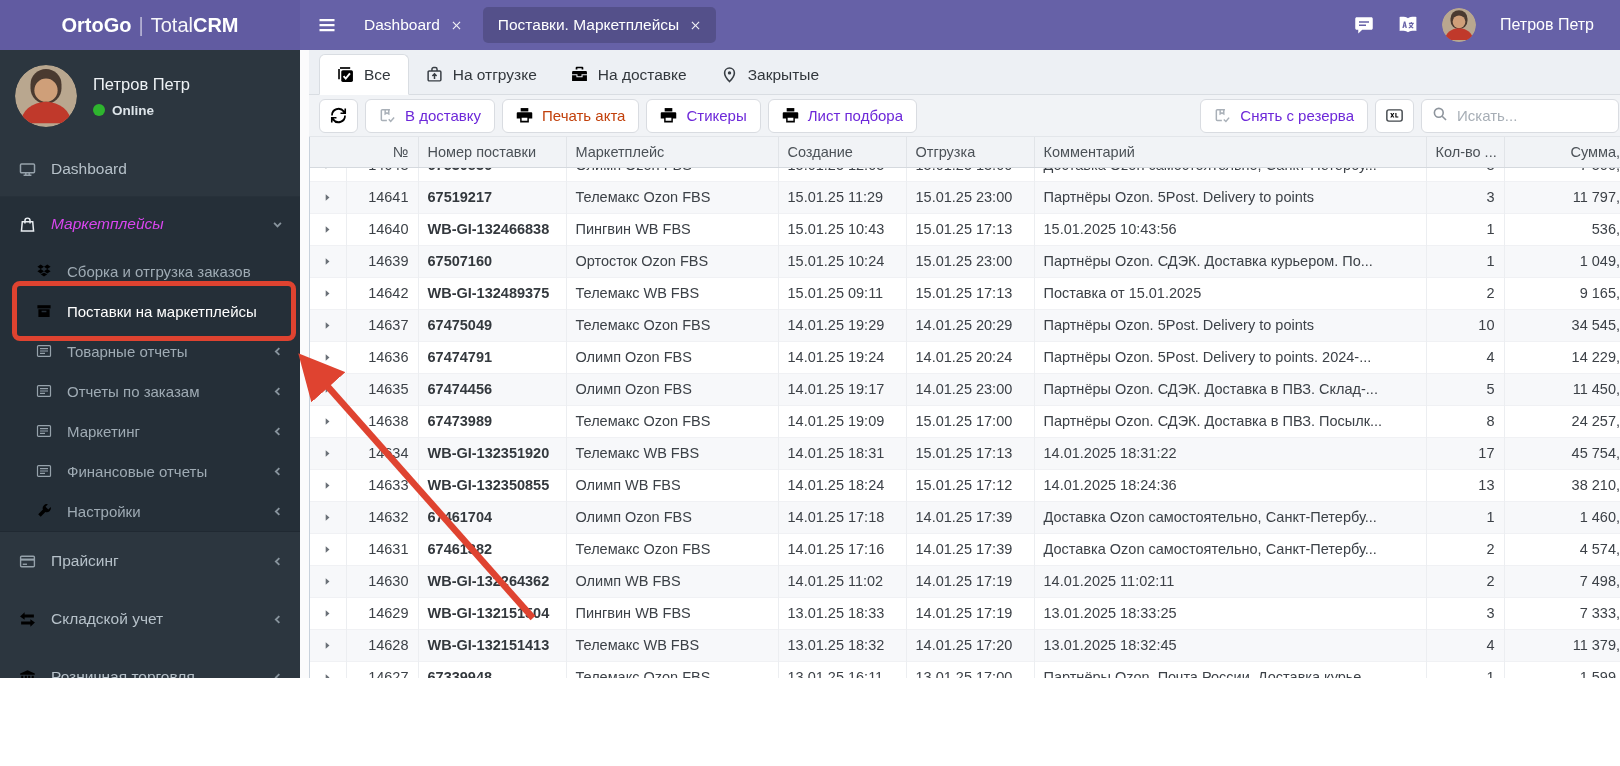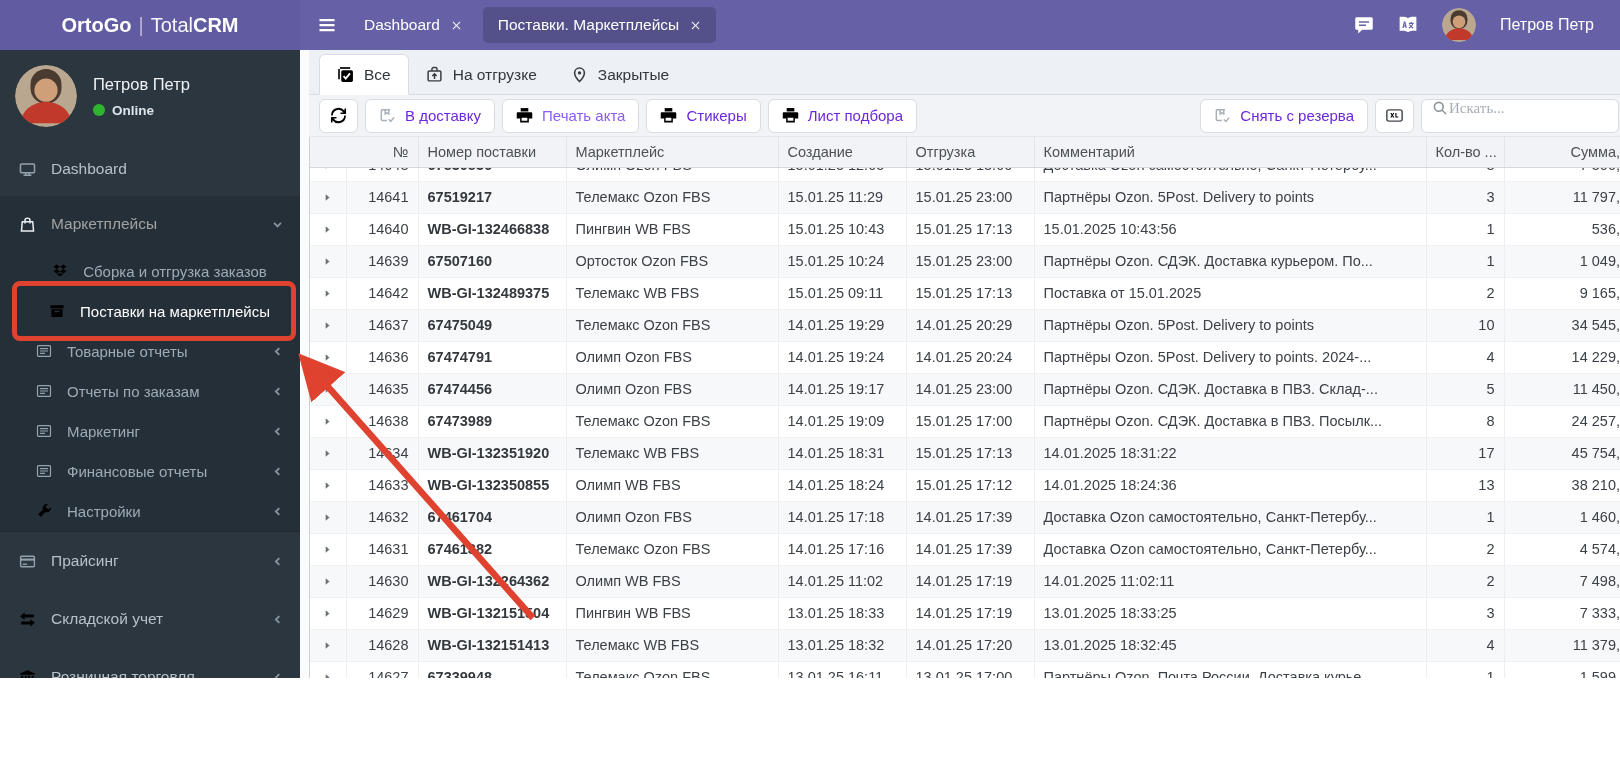--- a/index.html
+++ b/index.html
@@ -35,44 +35,44 @@
   .side-status { display:flex; align-items:center; gap:7px; margin-top:9px; font-size:13.5px; color:#dde4e9; font-weight:700; }
   .dot { width:12px; height:12px; border-radius:50%; background:#2eb52e; }
   .menu-item { display:flex; align-items:center; gap:13px; padding:0 17px; font-size:15.5px; color:#b6c1c9; cursor:pointer; white-space:nowrap; }
   .menu-item .mi-icon { width:21px; display:flex; justify-content:center; color:#96a2ab; flex:0 0 21px; }
   .menu-item .mi-icon svg { width:17px; height:17px; }
   .menu-item .chev { margin-left:auto; display:flex; color:#88949d; }
   .menu-item .chev svg { width:11px; height:11px; }
   .mi-top { height:54px; }
   .mi-lvl { height:58px; }
   .group-block { background:#252f38; border-top:1px solid #27313a; border-bottom:1px solid #202932; }
-  .group-head { height:54px; color:#a3a3a3; }
+  .group-head { height:54px; color:#d946ef;font-style:italic; }
   .group-head .mi-icon { color:#e9eef2; }
-  .sub-item { height:40px; padding-left:33px; font-size:15px; color:#9fabb4;justify-content:center; }
+  .sub-item { height:40px; padding-left:33px; font-size:15px; color:#9fabb4; }
   .sub-item .mi-icon svg { width:16px; height:16px; }
   .sub-item.active { color:#ffffff; }
   .sub-item.active .mi-icon { color:#f0f3f5; }
 
   
   .main { position:absolute; left:300px; top:50px; width:1320px; height:716px; background:#fff;margin-left:9px; }
   .filterbar { height:45px; background:#edf0f4; border-bottom:1px solid #d9dde2; display:flex; align-items:flex-end; padding-left:10px; }
   .filter-tab { display:flex; align-items:center; gap:10px; height:39px; padding:0 17px; font-size:15.5px; color:#32373c; cursor:pointer; white-space:nowrap; }
   .filter-tab .f-icon { display:flex; color:#383e44; }
   .filter-tab .f-icon svg { width:17px; height:17px; }
   .filter-tab.active { background:#fff; border:1px solid #d9dde2; border-bottom:1px solid #fff; border-radius:6px 6px 0 0; margin-bottom:-1px; height:41px; }
 
   .toolbar { height:42px; background:#f1f3f6; border-bottom:1px solid #e3e6ea; display:flex; align-items:center; padding:0 10px; gap:7px; }
-  .tbtn { display:flex; align-items:center; gap:9px; height:34px; padding:0 13px; background:#fff; border:1px solid #d9dce1; border-radius:6px; font-size:15px; color:#8b5cf6; cursor:pointer; white-space:nowrap; }
+  .tbtn { display:flex; align-items:center; gap:9px; height:34px; padding:0 13px; background:#fff; border:1px solid #d9dce1; border-radius:6px; font-size:15px; color:#c2410c; cursor:pointer; white-space:nowrap; }
   .tbtn .t-icon { display:flex; color:#43484d; }
   .tbtn .t-icon svg { width:17px; height:17px; }
   .tbtn.disabled { color:#6d28d9; }
   .tbtn.disabled .t-icon { color:#a9b0b8; }
   .tbtn.icon-only { padding:0 10px; }
   .toolbar .spacer { flex:1; }
-  .search { display:flex; align-items:flex-start; gap:1px; width:198px; height:34px; background:#fff; border:1px solid #d9dce1; border-radius:6px; padding:0 10px; color:#8d949c;font-family:Liberation Serif, serif; }
+  .search { display:flex; align-items:center; gap:9px; width:198px; height:34px; background:#fff; border:1px solid #d9dce1; border-radius:6px; padding:0 10px; color:#8d949c; }
   .search svg { width:16px; height:16px; flex:0 0 16px; }
   .search input { border:none; outline:none; width:100%; font-size:15px; color:#3b4045; font-family:inherit; background:transparent; }
   .search input::placeholder { color:#a7aeb6; }
 
   
   .table-wrap { position:relative; border-left:1px solid #c9d2dc; }
   table { border-collapse:collapse; table-layout:fixed; width:1319px; font-size:14.5px; color:#3c4147; }
   thead th { height:30px; background:#f1f3f6; font-weight:400; color:#4b5157; text-align:left; padding:0 9px; border-bottom:1px solid #d5d9de; border-left:1px solid #e1e4e8; white-space:nowrap; overflow:hidden; }
   thead th:first-child { border-left:none; }
   .rows-viewport { height:525px; overflow:hidden; position:relative; border-bottom:1px solid #d9dce0; }
@@ -349,20 +349,29 @@
           <span>Все</span>
         </div>
         <div class="filter-tab">
           <span class="f-icon">
             <svg viewBox="0 0 16 16" fill="none" stroke="currentColor" stroke-width="1.4">
               <rect x="2" y="4.6" width="12" height="9.4" rx="1"></rect>
               <path d="M5.6 4.6V3.1A1.6 1.6 0 017.2 1.5h1.6a1.6 1.6 0 011.6 1.6v1.5M8 12.2V7.6M6 9.5l2-2.1 2 2.1"></path>
             </svg>
           </span>
           <span>На отгрузке</span>
+        </div>
+        <div class="filter-tab">
+          <span class="f-icon">
+            <svg viewBox="0 0 16 16">
+              <path d="M2 4.8h12a1 1 0 011 1V14H1V5.8a1 1 0 011-1zm4-1.6v-1h4v1h1.6V1.7a1 1 0 00-1-1H5.4a1 1 0 00-1 1v1.5z"></path>
+              <path d="M1 8.3h4.6v1.9h4.8V8.3H15" fill="none" stroke="#edf0f4" stroke-width="1"></path>
+            </svg>
+          </span>
+          <span>На доставке</span>
         </div>
         <div class="filter-tab">
           <span class="f-icon">
             <svg viewBox="0 0 16 16" fill="none" stroke="currentColor" stroke-width="1.5">
               <path d="M8 14.6S3.4 9.9 3.4 6.5a4.6 4.6 0 019.2 0C12.6 9.9 8 14.6 8 14.6z"></path>
               <circle cx="8" cy="6.5" r="1.6" fill="currentColor" stroke="none"></circle>
             </svg>
           </span>
           <span>Закрытые</span>
         </div>

